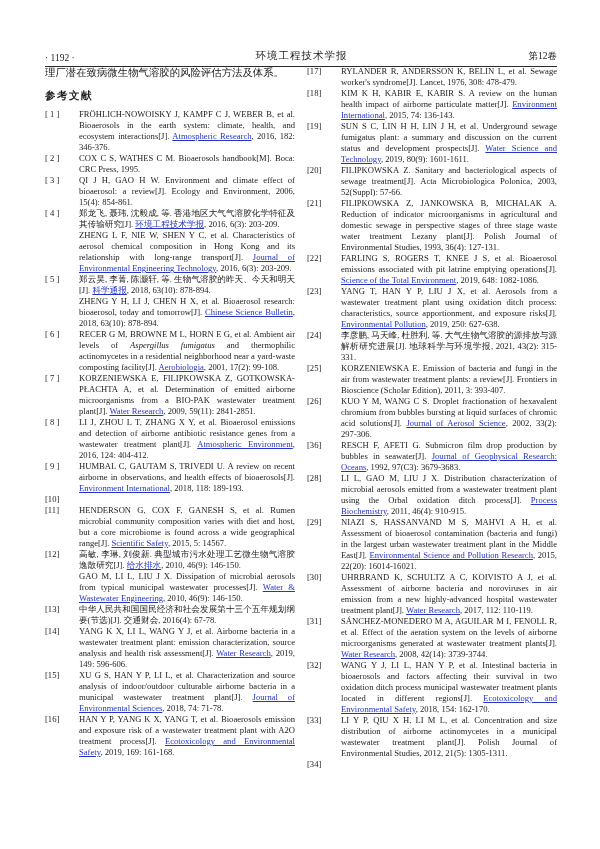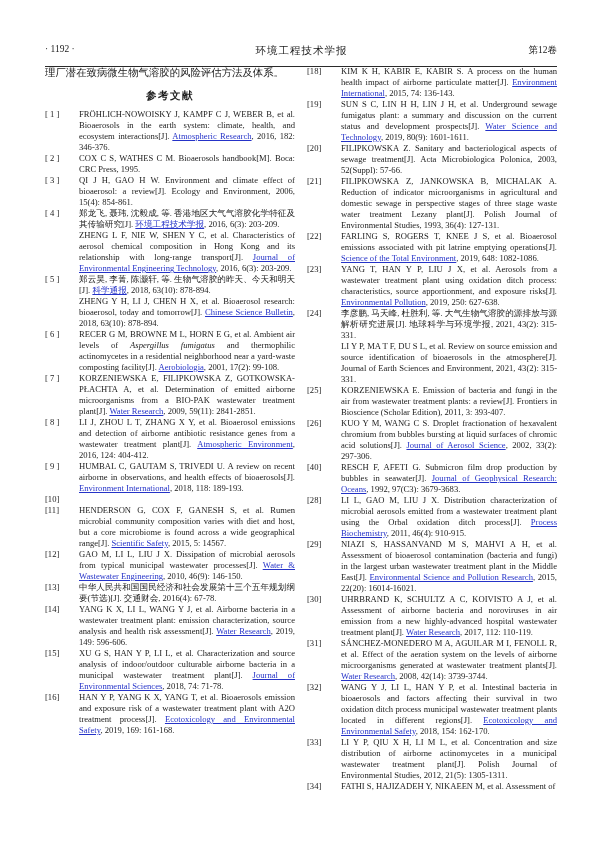--- a/index.html
+++ b/index.html
@@ -4,29 +4,29 @@
 <style>
   html,body{margin:0;padding:0;}
   body{
     width:600px;height:849px;position:relative;background:#ffffff;
     font-family:"Liberation Serif","DejaVu Serif",serif;color:#1c1c1c;
     overflow:hidden;
   }
   .page{position:absolute;inset:0;background:#ffffff;}
   .header{
     position:absolute;left:45px;top:44px;width:512px;height:19px;
-    display:flex;justify-content:space-between;align-items:flex-start;
+    display:flex;justify-content:space-between;align-items:flex-end;
     font-size:9.5px;border-bottom:1px solid #2a2a2a;padding-bottom:3px;
   }
   .header .jtitle{font-size:10.5px;letter-spacing:1px;}
   .col{position:absolute;width:250px;font-size:8.6px;line-height:11px;}
   .col-left{left:45px;top:66px;font-family:Liberation Serif, serif;}
   .col-right{left:307px;top:66px;}
   .intro{font-size:10.4px;line-height:13px;margin-bottom:11px;text-align:justify;}
-  .refs-heading{font-size:10.5px;font-weight:bold;margin-bottom:8px;letter-spacing:1.5px;text-align:center;}
+  .refs-heading{font-size:10.5px;font-weight:bold;margin-bottom:8px;letter-spacing:1.5px;}
   .ref-item{display:flex;align-items:flex-start;}
   .ref-id{flex:0 0 27px;margin-right:7px;white-space:nowrap;}
   .ref-body{flex:1;min-width:0;}
   .ref-para{text-align:justify;}
   .jlink{color:var(--link,#2533c8);text-decoration:underline;cursor:pointer;}
   .ital{font-style:italic;}
 </style>
 </head>
 <body>
 
@@ -103,20 +103,21 @@
         </div>
         <div class="ref-item">
           <span class="ref-id">[11]</span>
           <div class="ref-body">
             <div class="ref-para"><span>HENDERSON G, COX F, GANESH S, et al. Rumen microbial community composition varies with diet and host, but a core microbiome is found across a wide geographical range[J]. </span><span class="jlink">Scientific Safety</span><span>, 2015, 5: 14567.</span></div>
           </div>
         </div>
         <div class="ref-item">
           <span class="ref-id">[12]</span>
           <div class="ref-body">
+            <div class="ref-para"><span>高敏, 李琳, 刘俊新. 典型城市污水处理工艺微生物气溶胶逸散研究[J]. </span><span class="jlink">给水排水</span><span>, 2010, 46(9): 146-150.</span></div>
             <div class="ref-para"><span>GAO M, LI L, LIU J X. Dissipation of microbial aerosols from typical municipal wastewater processes[J]. </span><span class="jlink">Water &amp; Wastewater Engineering</span><span>, 2010, 46(9): 146-150.</span></div>
           </div>
         </div>
         <div class="ref-item">
           <span class="ref-id">[13]</span>
           <div class="ref-body">
             <div class="ref-para"><span>中华人民共和国国民经济和社会发展第十三个五年规划纲要(节选)[J]. 交通财会, 2016(4): 67-78.</span></div>
           </div>
         </div>
         <div class="ref-item">
@@ -136,23 +137,29 @@
           <div class="ref-body">
             <div class="ref-para"><span>HAN Y P, YANG K X, YANG T, et al. Bioaerosols emission and exposure risk of a wastewater treatment plant with A2O treatment process[J]. </span><span class="jlink">Ecotoxicology and Environmental Safety</span><span>, 2019, 169: 161-168.</span></div>
           </div>
         </div>
       </div>
   </div>
 
   <div class="col col-right">
     <div id="refs-right">
         <div class="ref-item">
+          <span class="ref-id">[17]</span>
+          <div class="ref-body">
+            <div class="ref-para"><span>RYLANDER R, ANDERSSON K, BELIN L, et al. Sewage worker's syndrome[J]. Lancet, 1976, 308: 478-479.</span></div>
+          </div>
+        </div>
+        <div class="ref-item">
           <span class="ref-id">[18]</span>
           <div class="ref-body">
-            <div class="ref-para"><span>KIM K H, KABIR E, KABIR S. A process on the human health impact of airborne particulate matter[J]. </span><span class="jlink">Environment International</span><span>, 2015, 74: 136-143.</span></div>
+            <div class="ref-para"><span>KIM K H, KABIR E, KABIR S. A review on the human health impact of airborne particulate matter[J]. </span><span class="jlink">Environment International</span><span>, 2015, 74: 136-143.</span></div>
           </div>
         </div>
         <div class="ref-item">
           <span class="ref-id">[19]</span>
           <div class="ref-body">
             <div class="ref-para"><span>SUN S C, LIN H H, LIN J H, et al. Underground sewage fumigatus plant: a summary and discussion on the current status and development prospects[J]. </span><span class="jlink">Water Science and Technology</span><span>, 2019, 80(9): 1601-1611.</span></div>
           </div>
         </div>
         <div class="ref-item">
           <span class="ref-id">[20]</span>
@@ -175,37 +182,36 @@
         <div class="ref-item">
           <span class="ref-id">[23]</span>
           <div class="ref-body">
             <div class="ref-para"><span>YANG T, HAN Y P, LIU J X, et al. Aerosols from a wastewater treatment plant using oxidation ditch process: characteristics, source apportionment, and exposure risks[J]. </span><span class="jlink">Environmental Pollution</span><span>, 2019, 250: 627-638.</span></div>
           </div>
         </div>
         <div class="ref-item">
           <span class="ref-id">[24]</span>
           <div class="ref-body">
             <div class="ref-para"><span>李彦鹏, 马天峰, 杜胜利, 等. 大气生物气溶胶的源排放与源解析研究进展[J]. 地球科学与环境学报, 2021, 43(2): 315-331.</span></div>
-            <div class="ref-para"><span>LI Y P, MA T F, DU S L, et al. Review on source emission and source identification of bioaerosols in the atmosphere[J]. Journal of Earth Sciences and Environment, 2021, 43(2): 315-331.</span></div>
           </div>
         </div>
         <div class="ref-item">
           <span class="ref-id">[25]</span>
           <div class="ref-body">
             <div class="ref-para"><span>KORZENIEWSKA E. Emission of bacteria and fungi in the air from wastewater treatment plants: a review[J]. Frontiers in Bioscience (Scholar Edition), 2011, 3: 393-407.</span></div>
           </div>
         </div>
         <div class="ref-item">
           <span class="ref-id">[26]</span>
           <div class="ref-body">
             <div class="ref-para"><span>KUO Y M, WANG C S. Droplet fractionation of hexavalent chromium from bubbles bursting at liquid surfaces of chromic acid solutions[J]. </span><span class="jlink">Journal of Aerosol Science</span><span>, 2002, 33(2): 297-306.</span></div>
           </div>
         </div>
         <div class="ref-item">
-          <span class="ref-id">[40]</span>
+          <span class="ref-id">[36]</span>
           <div class="ref-body">
             <div class="ref-para"><span>RESCH F, AFETI G. Submicron film drop production by bubbles in seawater[J]. </span><span class="jlink">Journal of Geophysical Research: Oceans</span><span>, 1992, 97(C3): 3679-3683.</span></div>
           </div>
         </div>
         <div class="ref-item">
           <span class="ref-id">[28]</span>
           <div class="ref-body">
             <div class="ref-para"><span>LI L, GAO M, LIU J X. Distribution characterization of microbial aerosols emitted from a wastewater treatment plant using the Orbal oxidation ditch process[J]. </span><span class="jlink">Process Biochemistry</span><span>, 2011, 46(4): 910-915.</span></div>
           </div>
         </div>
@@ -234,20 +240,17 @@
           </div>
         </div>
         <div class="ref-item">
           <span class="ref-id">[33]</span>
           <div class="ref-body">
             <div class="ref-para"><span>LI Y P, QIU X H, LI M L, et al. Concentration and size distribution of airborne actinomycetes in a municipal wastewater treatment plant[J]. Polish Journal of Environmental Studies, 2012, 21(5): 1305-1311.</span></div>
           </div>
         </div>
         <div class="ref-item">
           <span class="ref-id">[34]</span>
-          <div class="ref-body">
-            <div class="ref-para"><span>FATHI S, HAJIZADEH Y, NIKAEEN M, et al. Assessment of</span></div>
-          </div>
         </div>
       </div>
   </div>
 
 </div>
 
 </body></html>

